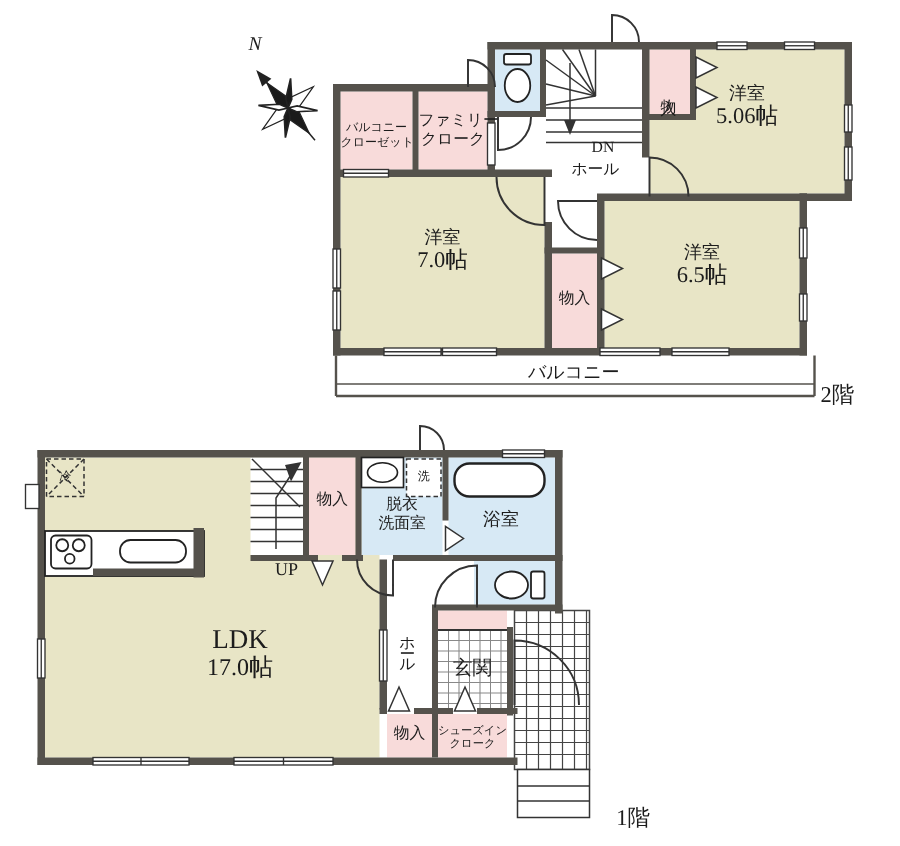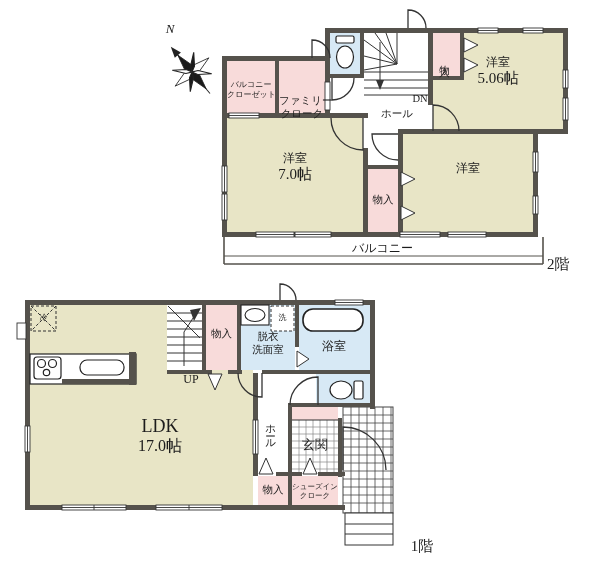--- a/index.html
+++ b/index.html
@@ -300,38 +300,39 @@
       <ellipse cx="341" cy="390" rx="11" ry="9"></ellipse>
     </g>
   </svg>
 
   <div class="label compass-n" style="left:160px;top:22px;width:20px;">N</div>
 
   <div class="label" style="left:227px;top:80px;width:48px;font-size:8px;line-height:10px;">
     <div>バルコニー</div>
     <div>クローゼット</div>
   </div>
-  <div class="label" style="left:279px;top:74px;width:46px;font-size:10.5px;line-height:13px;margin-top:20px;">
+  <div class="label" style="left:279px;top:74px;width:46px;font-size:10.5px;line-height:13px;">
     <div>ファミリー</div>
     <div>クローク</div>
   </div>
   <div class="label vert small" style="left:438px;top:40px;height:36px;">物入</div>
   <div class="label small" style="left:370px;top:108px;width:54px;">ホール</div>
-  <div class="label small" style="left:404px;top:93px;width:32px;">DN</div>
+  <div class="label small" style="left:386px;top:93px;width:32px;">DN</div>
   <div class="label" style="left:433px;top:56px;width:130px;">
     <div class="room-name">洋室</div>
     <div class="room-size">5.06帖</div>
   </div>
   <div class="label" style="left:227px;top:152px;width:136px;">
     <div class="room-name">洋室</div>
     <div class="room-size">7.0帖</div>
   </div>
   <div class="label small" style="left:368px;top:194px;width:30px;">物入</div>
   <div class="label" style="left:403px;top:162px;width:130px;">
     <div class="room-name">洋室</div>
+    <div class="room-size">6.5帖</div>
   </div>
   <div class="label" style="left:222px;top:242px;width:321px;font-size:12px;">バルコニー</div>
   <div class="label floor-tag" style="left:547px;top:256px;width:40px;text-align:left;">2階</div>
 
   <div class="label" style="left:60px;top:416px;width:200px;">
     <div style="font-size:18px;">LDK</div>
     <div style="font-size:16px;">17.0帖</div>
   </div>
   <div class="label" style="left:174px;top:373px;width:34px;font-size:12px;">UP</div>
   <div class="label small" style="left:206px;top:328px;width:31px;">物入</div>

